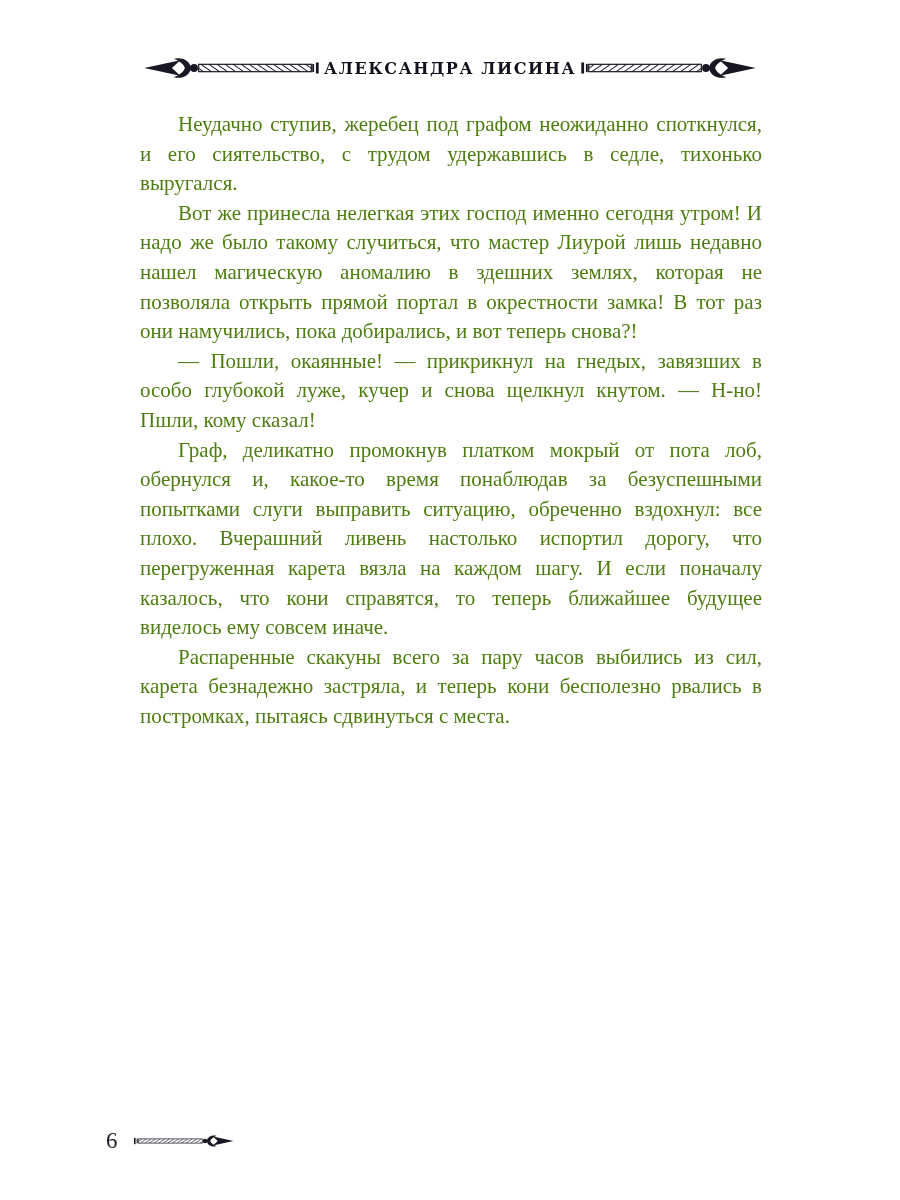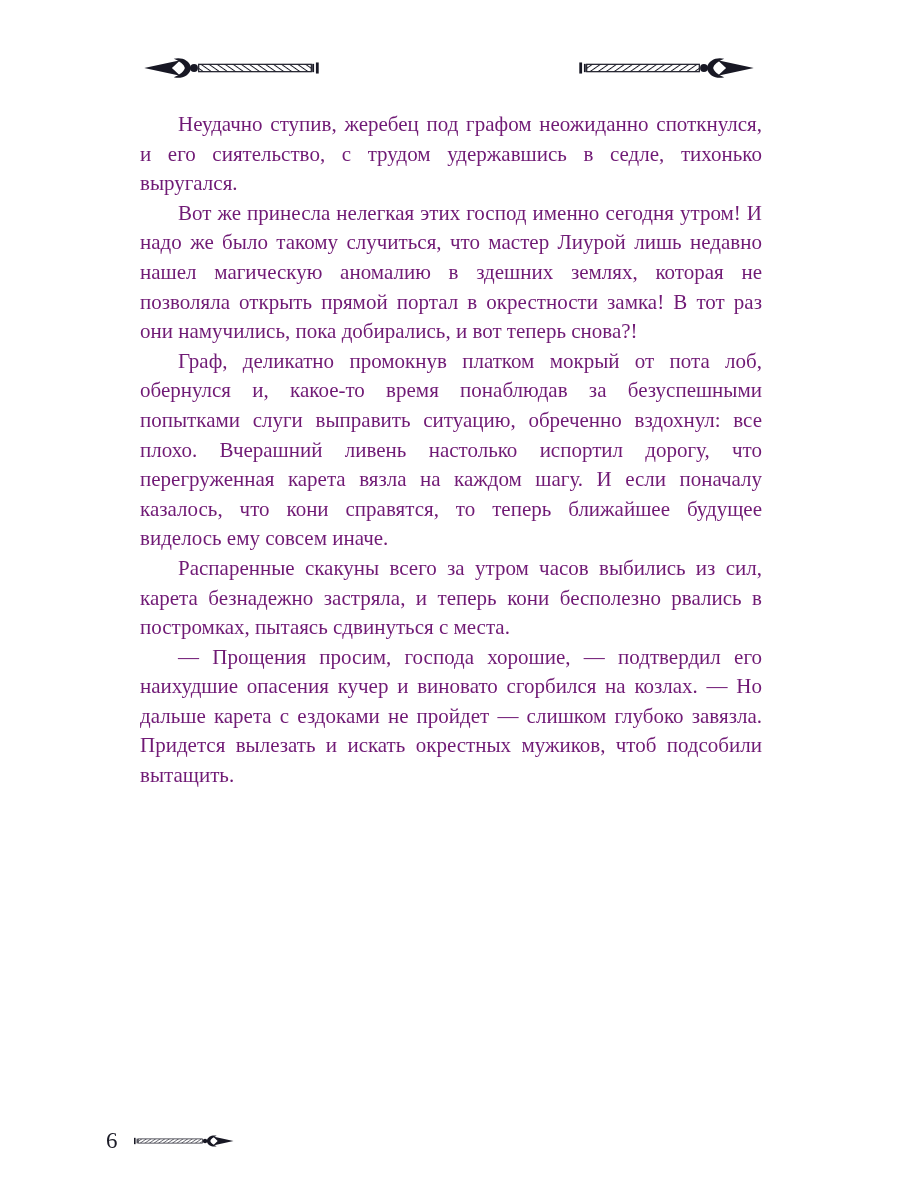--- a/index.html
+++ b/index.html
@@ -49,21 +49,21 @@
     width: 622px;
     text-align: justify;
     hyphens: auto;
     -webkit-hyphens: auto;
   }
   .body-text p {
     margin: 0;
     text-indent: 38px;
     font-size: 21px;
     line-height: 29.6px;
-    color: #701a75;
+    color: #4d7c0f;
   }
   
   .footer {
     margin-top: auto;
     margin-left: 106px;
     margin-bottom: 48px;
     display: flex;
     align-items: center;
     gap: 16px;
   }
@@ -103,32 +103,33 @@
   </defs>
 </svg>
 
 <div class="page">
 
   <div class="header">
     <svg class="ornament flip" width="186" height="24">
       <use href="#spear-symbol" width="186" height="24"></use>
     </svg>
 
+    <div class="author-title">АЛЕКСАНДРА ЛИСИНА</div>
 
     <svg class="ornament" width="186" height="24">
       <use href="#spear-symbol" width="186" height="24"></use>
     </svg>
   </div>
 
   <div class="body-text">
     <p>Неудачно ступив, жеребец под графом неожиданно споткнулся, и его сиятельство, с трудом удержавшись в седле, тихонько выругался.</p>
     <p>Вот же принесла нелегкая этих господ именно сегодня утром! И надо же было такому случиться, что мастер Лиурой лишь недавно нашел магическую аномалию в здешних землях, которая не позволяла открыть прямой портал в окрестности замка! В тот раз они намучились, пока добирались, и вот теперь снова?!</p>
+    <p>— Пошли, окаянные! — прикрикнул на гнедых, завязших в особо глубокой луже, кучер и снова щелкнул кнутом. — Н-но! Пшли, кому сказал!</p>
     <p>Граф, деликатно промокнув платком мокрый от пота лоб, обернулся и, какое-то время понаблюдав за безуспешными попытками слуги выправить ситуацию, обреченно вздохнул: все плохо. Вчерашний ливень настолько испортил дорогу, что перегруженная карета вязла на каждом шагу. И если поначалу казалось, что кони справятся, то теперь ближайшее будущее виделось ему совсем иначе.</p>
-    <p>Распаренные скакуны всего за утром часов выбились из сил, карета безнадежно застряла, и теперь кони бесполезно рвались в постромках, пытаясь сдвинуться с места.</p>
-    <p>— Прощения просим, господа хорошие, — подтвердил его наихудшие опасения кучер и виновато сгорбился на козлах. — Но дальше карета с ездоками не пройдет — слишком глубоко завязла. Придется вылезать и искать окрестных мужиков, чтоб подсобили вытащить.</p>
+    <p>Распаренные скакуны всего за пару часов выбились из сил, карета безнадежно застряла, и теперь кони бесполезно рвались в постромках, пытаясь сдвинуться с места.</p>
   </div>
 
   <div class="footer">
     <span class="page-number">6</span>
     <svg class="ornament" width="100" height="20">
       <use href="#spear-symbol" width="100" height="20"></use>
     </svg>
   </div>
 
 </div>

